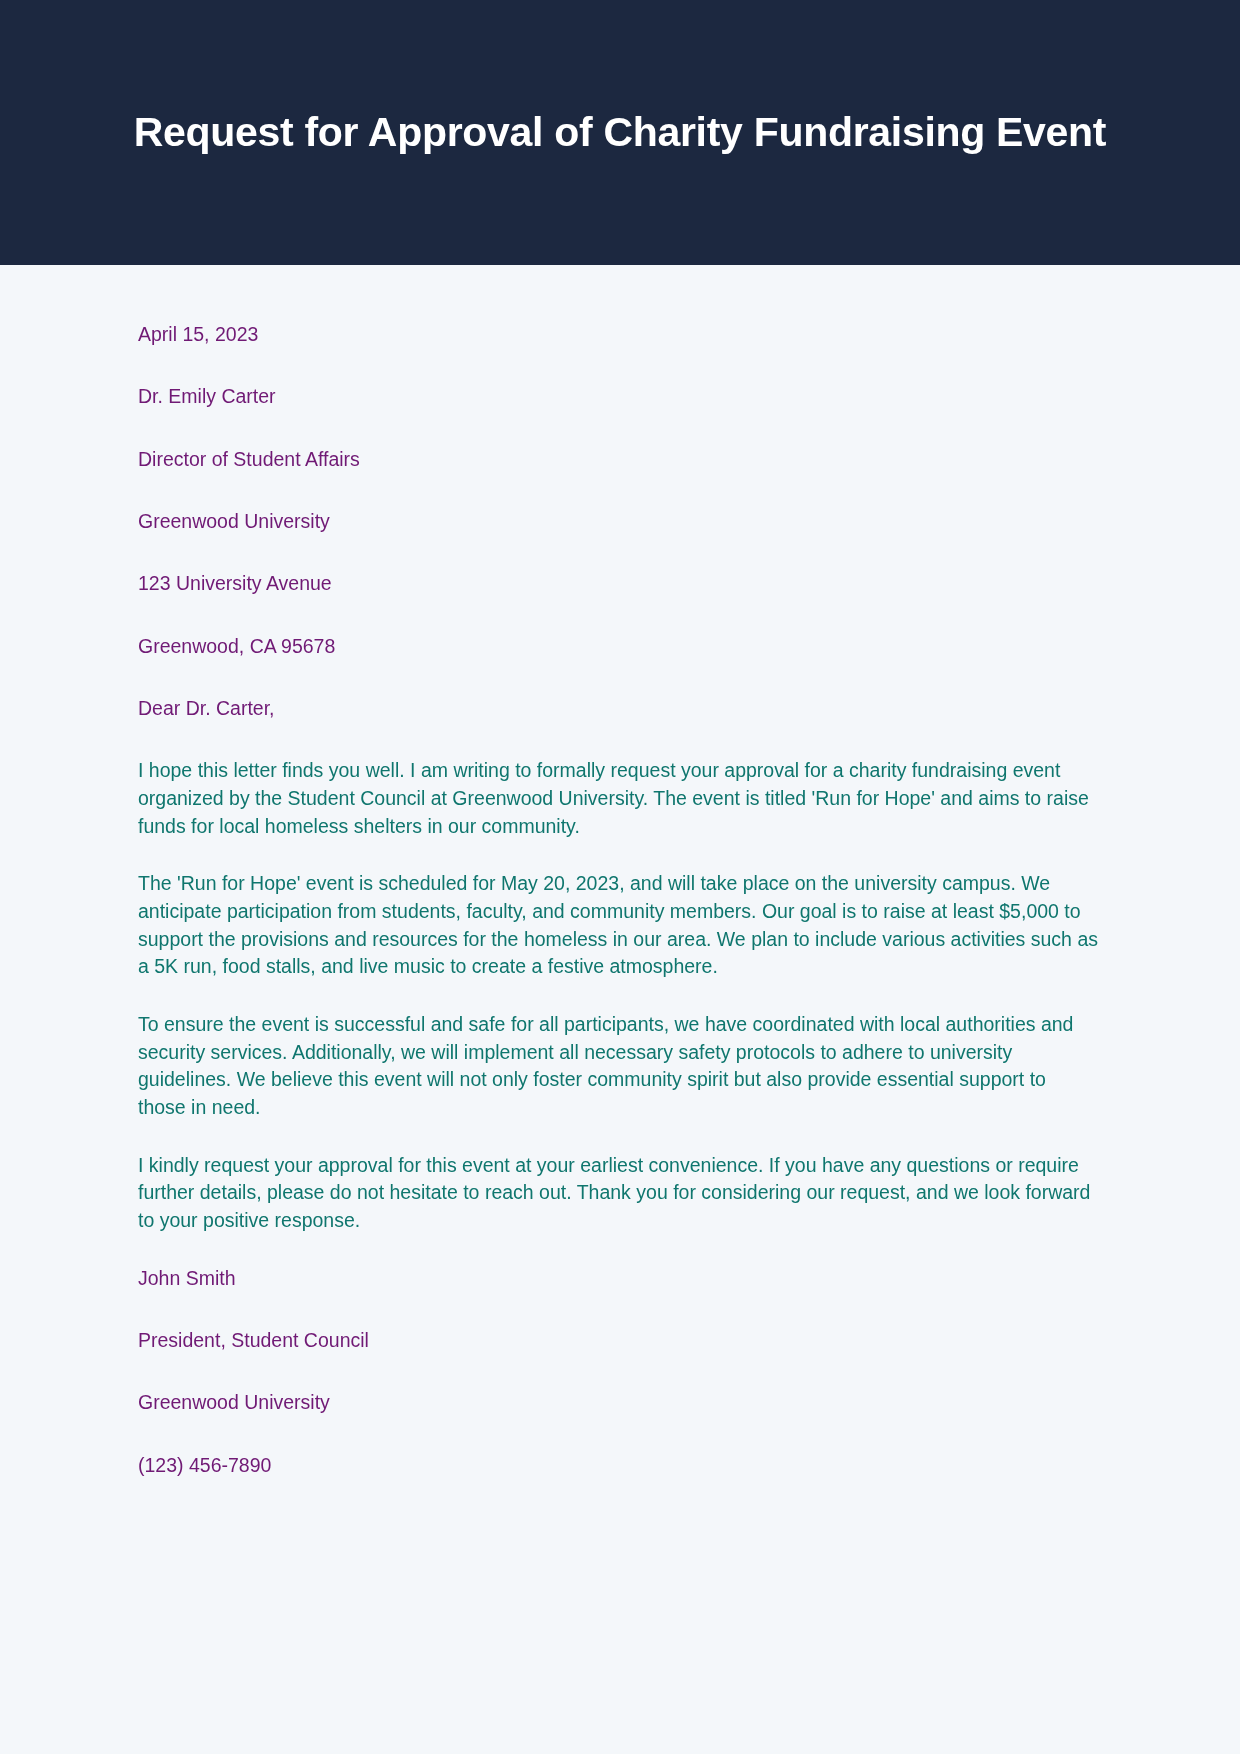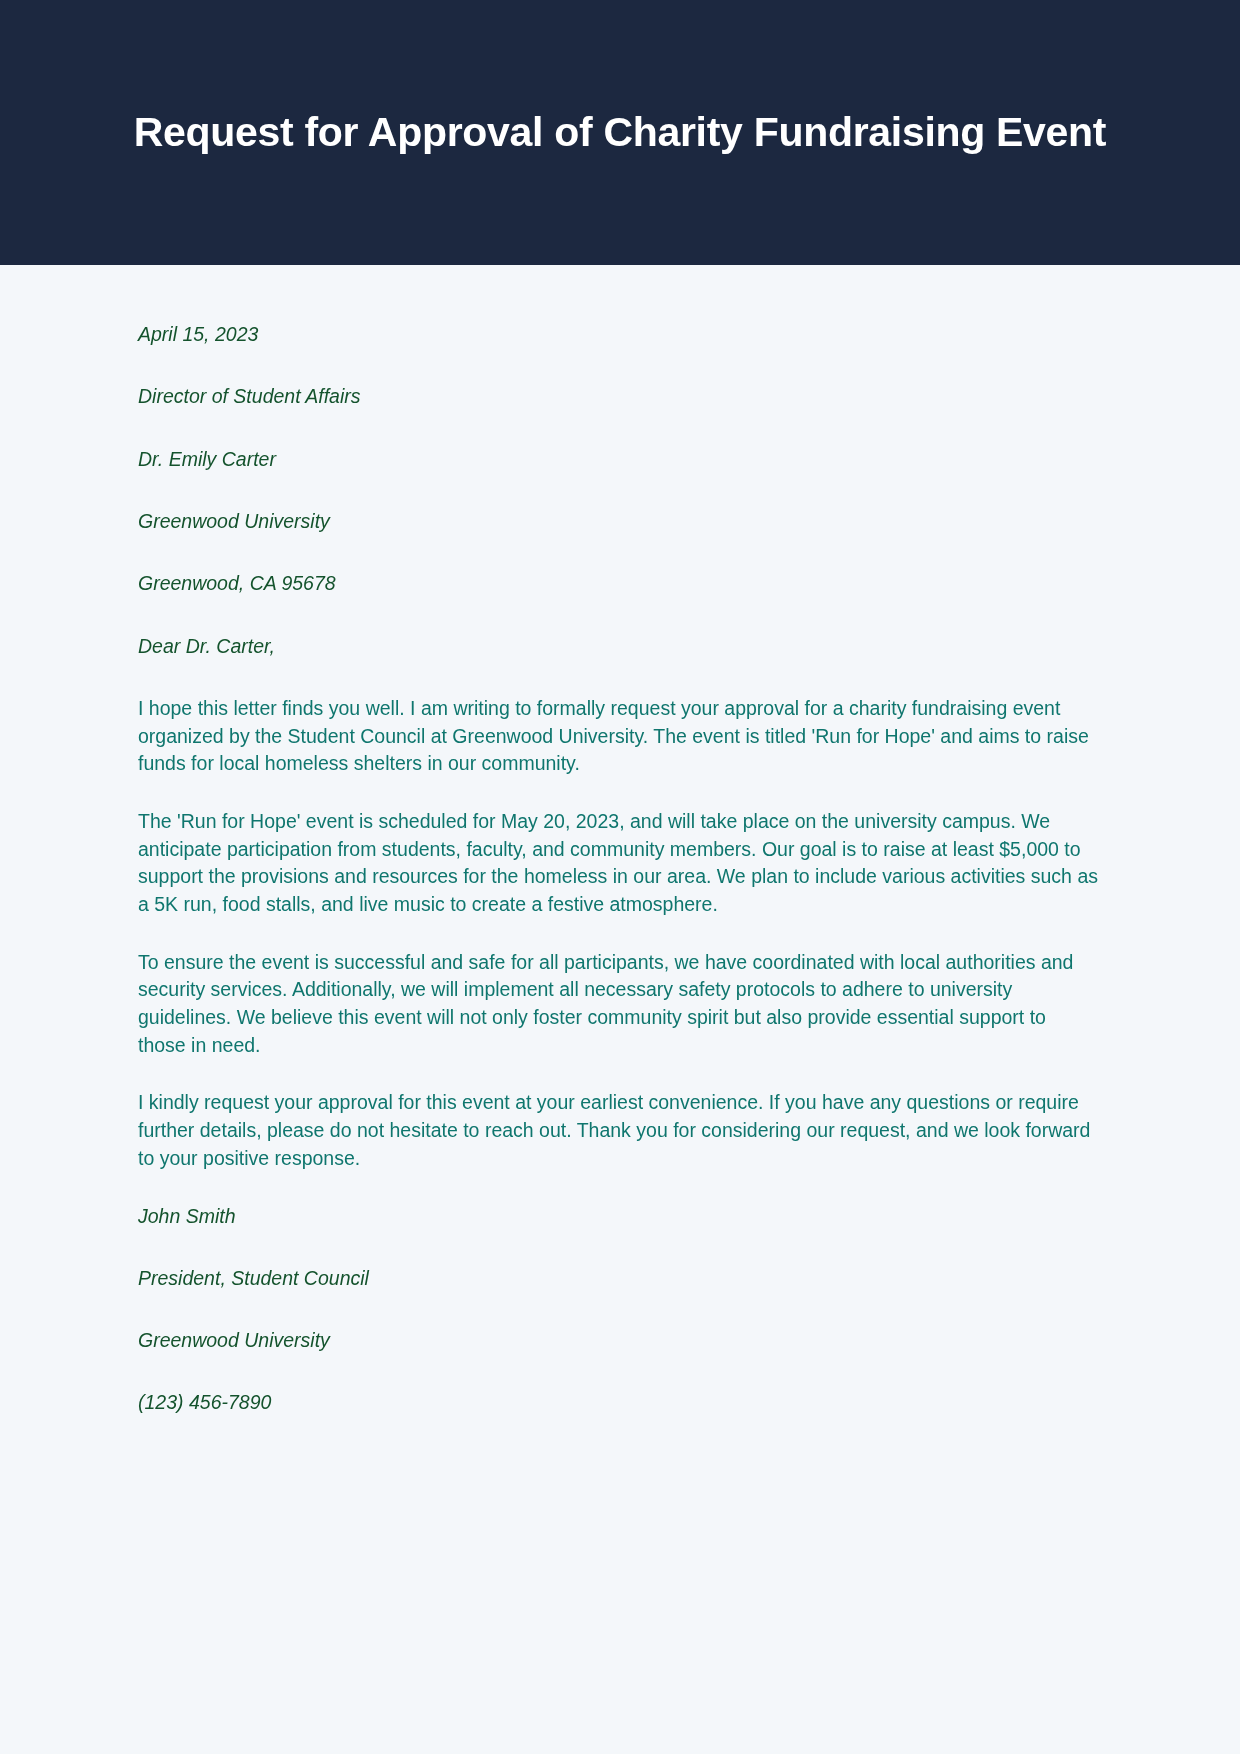--- a/index.html
+++ b/index.html
@@ -40,22 +40,21 @@
   }
   .letter-body {
     padding: 56px 138px 60px 138px;
     box-sizing: border-box;
     flex: 1;
   }
   .line {
     font-size: 19.5px;
     line-height: 1.35;
     margin: 0 0 36px 0;
-    color: #14532d;
-    font-style: italic;
+    color: #701a75;
   }
   .para {
     font-size: 19.5px;
     line-height: 1.42;
     margin: 0 0 30px 0;
     color: #0f766e;
     max-width: 960px;
     text-align: left;
   }
   .para:last-child, .line:last-child {
@@ -68,23 +67,24 @@
 <div class="page">
 
   <div class="header-band">
     <div class="header-title">Request for Approval of Charity Fundraising Event</div>
   </div>
 
   <div class="letter-body">
 
     <p class="line">April 15, 2023</p>
 
+    <p class="line">Dr. Emily Carter</p>
     <p class="line">Director of Student Affairs</p>
-    <p class="line">Dr. Emily Carter</p>
     <p class="line">Greenwood University</p>
+    <p class="line">123 University Avenue</p>
     <p class="line">Greenwood, CA 95678</p>
 
     <p class="line">Dear Dr. Carter,</p>
 
     <p class="para">I hope this letter finds you well. I am writing to formally request your approval for a charity fundraising event organized by the Student Council at Greenwood University. The event is titled 'Run for Hope' and aims to raise funds for local homeless shelters in our community.</p>
     <p class="para">The 'Run for Hope' event is scheduled for May 20, 2023, and will take place on the university campus. We anticipate participation from students, faculty, and community members. Our goal is to raise at least $5,000 to support the provisions and resources for the homeless in our area. We plan to include various activities such as a 5K run, food stalls, and live music to create a festive atmosphere.</p>
     <p class="para">To ensure the event is successful and safe for all participants, we have coordinated with local authorities and security services. Additionally, we will implement all necessary safety protocols to adhere to university guidelines. We believe this event will not only foster community spirit but also provide essential support to those in need.</p>
     <p class="para">I kindly request your approval for this event at your earliest convenience. If you have any questions or require further details, please do not hesitate to reach out. Thank you for considering our request, and we look forward to your positive response.</p>
 
 

